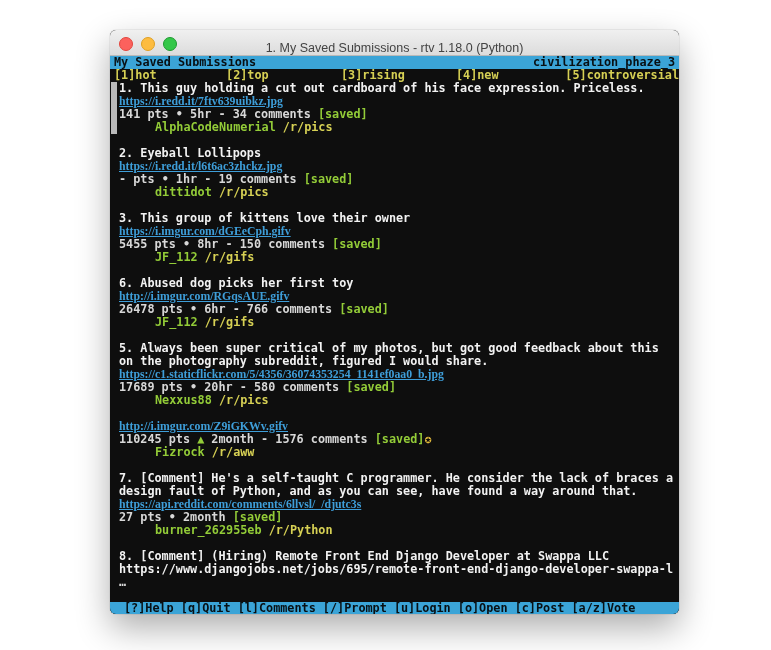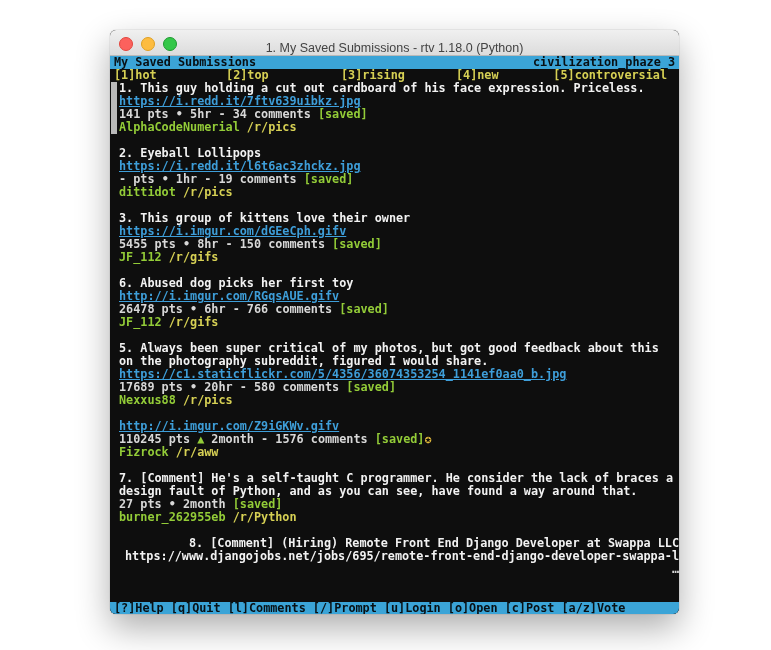--- a/index.html
+++ b/index.html
@@ -13,37 +13,37 @@
   .light{width:12px;height:12px;border-radius:50%;}
   .light.red{background:#fc615d;border:0.5px solid #e2463d;}
   .light.yellow{background:#fdbc40;border:0.5px solid #dfa023;}
   .light.green{background:#34c749;border:0.5px solid #1f9a31;}
   .term{height:559px;background:var(--bg);font-size:11.8px;line-height:13px;font-weight:bold;
     color:var(--gray);display:flex;flex-direction:column;}
   .hbar{height:13px;background:var(--cyan);color:#081014;display:flex;justify-content:space-between;
     padding:0 4px;white-space:pre;flex:none;}
   .tabbar{height:13px;position:relative;color:var(--yellow);white-space:pre;flex:none;}
   .tab{position:absolute;top:0;}
-  .tab0{left:4px}.tab1{left:20.4%}.tab2{left:40.6%}.tab3{left:60.8%}.tab4{right:12px}
+  .tab0{left:4px}.tab1{left:20.4%}.tab2{left:40.6%}.tab3{left:60.8%}.tab4{right:0}
   .content{height:520px;flex:none;padding-top:0;}
   .sub{position:relative;margin-bottom:13px;}
-  .sub:last-child{margin-bottom:8px;text-align:right;}
+  .sub:last-child{margin-bottom:8px;}
   .sub .cursor{position:absolute;left:1px;top:0;bottom:0;width:6px;background:var(--cursor);}
   .line{height:13px;white-space:pre;overflow:hidden;padding-left:9px;}
   .line.title{color:var(--white);}
-  .line.url{color:var(--blue);text-decoration:underline;cursor:pointer;}
+  .line.url{color:var(--blue);text-decoration:underline;cursor:pointer;font-family:Liberation Serif, serif;}
   .line.plainlink{color:var(--white);}
   .line.ellipsis{color:var(--gray);}
   .stats{color:var(--gray);}
   .stats .vote.up{color:var(--green);}
   .stats .saved{color:var(--green);}
   .stats .gild{color:var(--gold);}
-  .byline .author{color:var(--green);}
+  .byline .author{color:var(--green);margin-left:36px;}
   .byline .subreddit{color:var(--yellow);}
-  .sbar{height:13px;background:var(--cyan);color:#081014;padding:0 4px;white-space:pre;flex:none;}
+  .sbar{height:13px;background:var(--cyan);color:#081014;padding:0 14px;white-space:pre;flex:none;}
 </style>
 </head>
 <body>
 
 <div class="window">
   <div class="titlebar">
     <div class="lights">
       <span class="light red"></span>
       <span class="light yellow"></span>
       <span class="light green"></span>
@@ -90,20 +90,21 @@
           <div class="line byline"><span class="author">Nexxus88</span> <span class="subreddit">/r/pics</span></div>
         </div>
         <div class="sub">
           <div class="line url">http://i.imgur.com/Z9iGKWv.gifv</div>
           <div class="line stats"><span class="pts">110245 pts</span> <span class="vote up">▲</span> <span class="info">2month - 1576 comments</span> <span class="saved">[saved]</span><span class="gild">✪</span></div>
           <div class="line byline"><span class="author">Fizrock</span> <span class="subreddit">/r/aww</span></div>
         </div>
         <div class="sub">
           <div class="line title">7. [Comment] He's a self-taught C programmer. He consider the lack of braces a</div>
           <div class="line title">design fault of Python, and as you can see, have found a way around that.</div>
+          <div class="line url">https://api.reddit.com/comments/6llvsl/_/djutc3s</div>
           <div class="line stats"><span class="pts">27 pts</span> <span class="vote">•</span> <span class="info">2month</span> <span class="saved">[saved]</span></div>
           <div class="line byline"><span class="author">burner_262955eb</span> <span class="subreddit">/r/Python</span></div>
         </div>
         <div class="sub">
           <div class="line title">8. [Comment] (Hiring) Remote Front End Django Developer at Swappa LLC</div>
           <div class="line plainlink">https://www.djangojobs.net/jobs/695/remote-front-end-django-developer-swappa-l</div>
           <div class="line ellipsis">…</div>
         </div>
       </div>
     <div class="sbar">[?]Help [q]Quit [l]Comments [/]Prompt [u]Login [o]Open [c]Post [a/z]Vote</div>

